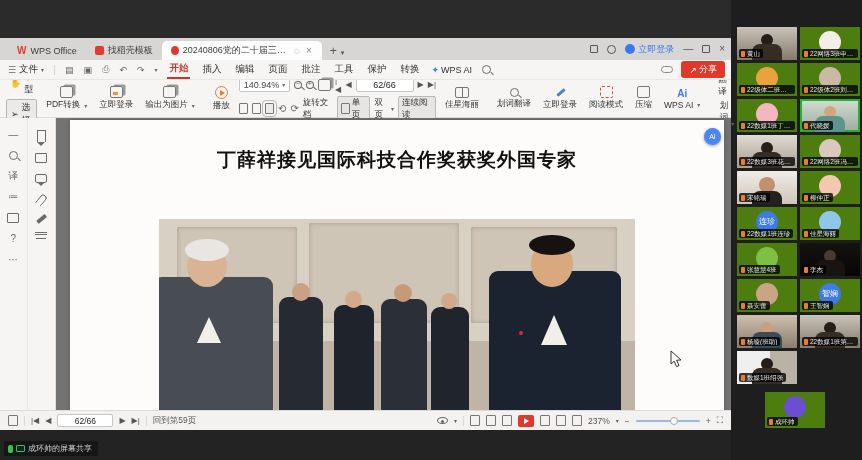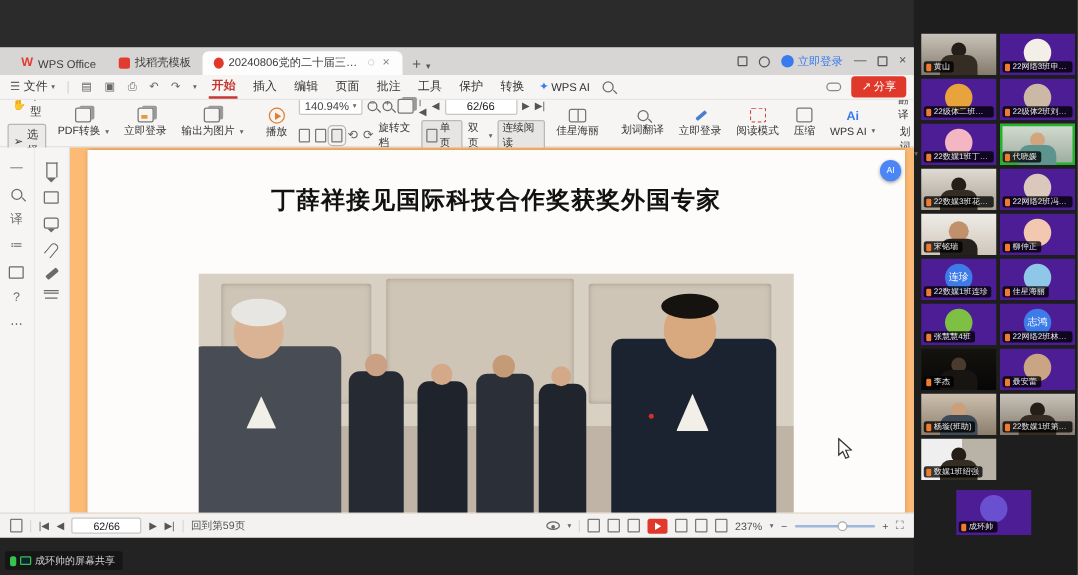--- a/index.html
+++ b/index.html
@@ -13,21 +13,21 @@
   .share-pill{position:absolute;left:4px;top:441px;height:15px;display:flex;align-items:center;gap:3px;
     background:#161616;border-radius:2px;padding:0 6px 0 4px;}
   .share-pill .mic-g{width:5px;height:8px;background:#35c24d;border-radius:2px;}
   .share-pill .mon-g{width:9px;height:7px;border:1px solid #35c24d;border-radius:1px;background:#123;}
   .share-pill .txt{font-size:8px;color:#cfcfcf;white-space:nowrap;}
 
   
   .grid{position:absolute;left:737px;top:27px;display:grid;grid-template-columns:60px 60px;
     grid-auto-rows:33px;gap:3px;}
   .grid-last{position:absolute;left:765px;top:392px;}
-  .tile{position:relative;width:60px;height:33px;background:#4c1d95;overflow:hidden;}
+  .tile{position:relative;width:60px;height:33px;background:#4d7c0f;overflow:hidden;}
   .grid-last .tile{width:60px;height:36px;}
   .tile.active{box-shadow:inset 0 0 0 2px #23b32b;}
   .nametag{position:absolute;left:2px;bottom:2px;max-width:56px;display:flex;align-items:center;gap:2px;
     background:rgba(0,0,0,.78);border-radius:2px;padding:1px 3px 1px 2px;}
   .nametag .mic{flex:0 0 auto;width:4px;height:6px;background:#f07a2d;border-radius:1px;}
   .nametag .nm{font-size:6.5px;line-height:7px;color:#e6e6e6;white-space:nowrap;overflow:hidden;text-overflow:ellipsis;}
   .av{display:block;width:22px;height:22px;border-radius:50%;margin:4px auto 0;}
   .av.txt{color:#fff;font-size:8px;line-height:22px;text-align:center;}
   .cam .sil{position:absolute;inset:0;}
   .cam .sil::before{content:"";position:absolute;left:50%;top:7px;transform:translateX(-50%);
@@ -141,21 +141,21 @@
   .g-cmt{width:12px;height:9px;border:1.2px solid #6d6b69;border-radius:2px;position:relative;}
   .g-cmt::after{content:"";position:absolute;left:2px;bottom:-4px;border-left:3px solid transparent;
     border-right:3px solid transparent;border-top:3.5px solid #6d6b69;}
   .g-clip{width:7px;height:12px;border:1.2px solid #6d6b69;border-radius:4px 4px 0 0;border-bottom:none;transform:rotate(40deg);}
   .g-pen{width:11px;height:3.5px;background:#6d6b69;transform:rotate(-40deg);border-radius:1px;}
   .g-layers{width:12px;height:3px;border-top:1.2px solid #6d6b69;border-bottom:1.2px solid #6d6b69;
     box-shadow:0 5px 0 -1px #6d6b69;}
   .g-mag{width:9px;height:9px;border:1.3px solid #6d6b69;border-radius:50%;position:relative;}
   .g-mag::after{content:"";position:absolute;left:7px;top:7px;width:4px;height:1.3px;background:#6d6b69;transform:rotate(45deg);}
 
-  .viewport{position:relative;flex:1;background:#fdba74;overflow:hidden;}
+  .viewport{position:relative;flex:1;background:#737373;overflow:hidden;}
   .page{position:absolute;left:14px;right:7px;top:2px;height:420px;background:#fdfcfa;box-shadow:0 0 4px rgba(0,0,0,.25);}
   .doc-title{margin-top:27px;text-align:center;font-size:19px;font-weight:bold;color:#111;letter-spacing:1px;}
   .photo{position:relative;width:476px;height:210px;margin:46px auto 0;overflow:hidden;
     background:linear-gradient(180deg,#d9d0c4 0 58%,#bfb4a6 58% 100%);}
   .relief{position:absolute;background:#cfc5b7;border-radius:2px;box-shadow:inset 0 0 4px rgba(120,105,85,.5);}
   .fig{position:absolute;border-radius:9px 9px 0 0;}
   .head{position:absolute;border-radius:50%;}
   .shirt{position:absolute;background:#f2efe9;clip-path:polygon(50% 0,0 100%,100% 100%);}
   .pin{position:absolute;width:4px;height:4px;border-radius:50%;background:#d32f2f;}
 
@@ -542,39 +542,39 @@
           <span class="nm">佳星海丽</span>
         </span>
       </div>
       <div class="tile">
         <span class="av" style="background:#7ec043"></span>
         <span class="nametag">
           <span class="mic"></span>
           <span class="nm">张慧慧4班</span>
         </span>
       </div>
-      <div class="tile">
-        <span class="av txt" style="background:#3d7be8">志鸿</span>
-        <span class="nametag">
-          <span class="mic"></span>
-          <span class="nm">22网络2班林志鸿</span>
-        </span>
-      </div>
       <div class="tile cam cam-dark">
         <span class="sil"></span>
         <span class="nametag">
           <span class="mic"></span>
           <span class="nm">李杰</span>
         </span>
       </div>
       <div class="tile">
         <span class="av" style="background:#caa584"></span>
         <span class="nametag">
           <span class="mic"></span>
           <span class="nm">聂安蕾</span>
+        </span>
+      </div>
+      <div class="tile">
+        <span class="av txt" style="background:#3d7be8">智娴</span>
+        <span class="nametag">
+          <span class="mic"></span>
+          <span class="nm">王智娴</span>
         </span>
       </div>
       <div class="tile cam cam-warm">
         <span class="sil"></span>
         <span class="nametag">
           <span class="mic"></span>
           <span class="nm">杨璇(班助)</span>
         </span>
       </div>
       <div class="tile cam cam-light">

